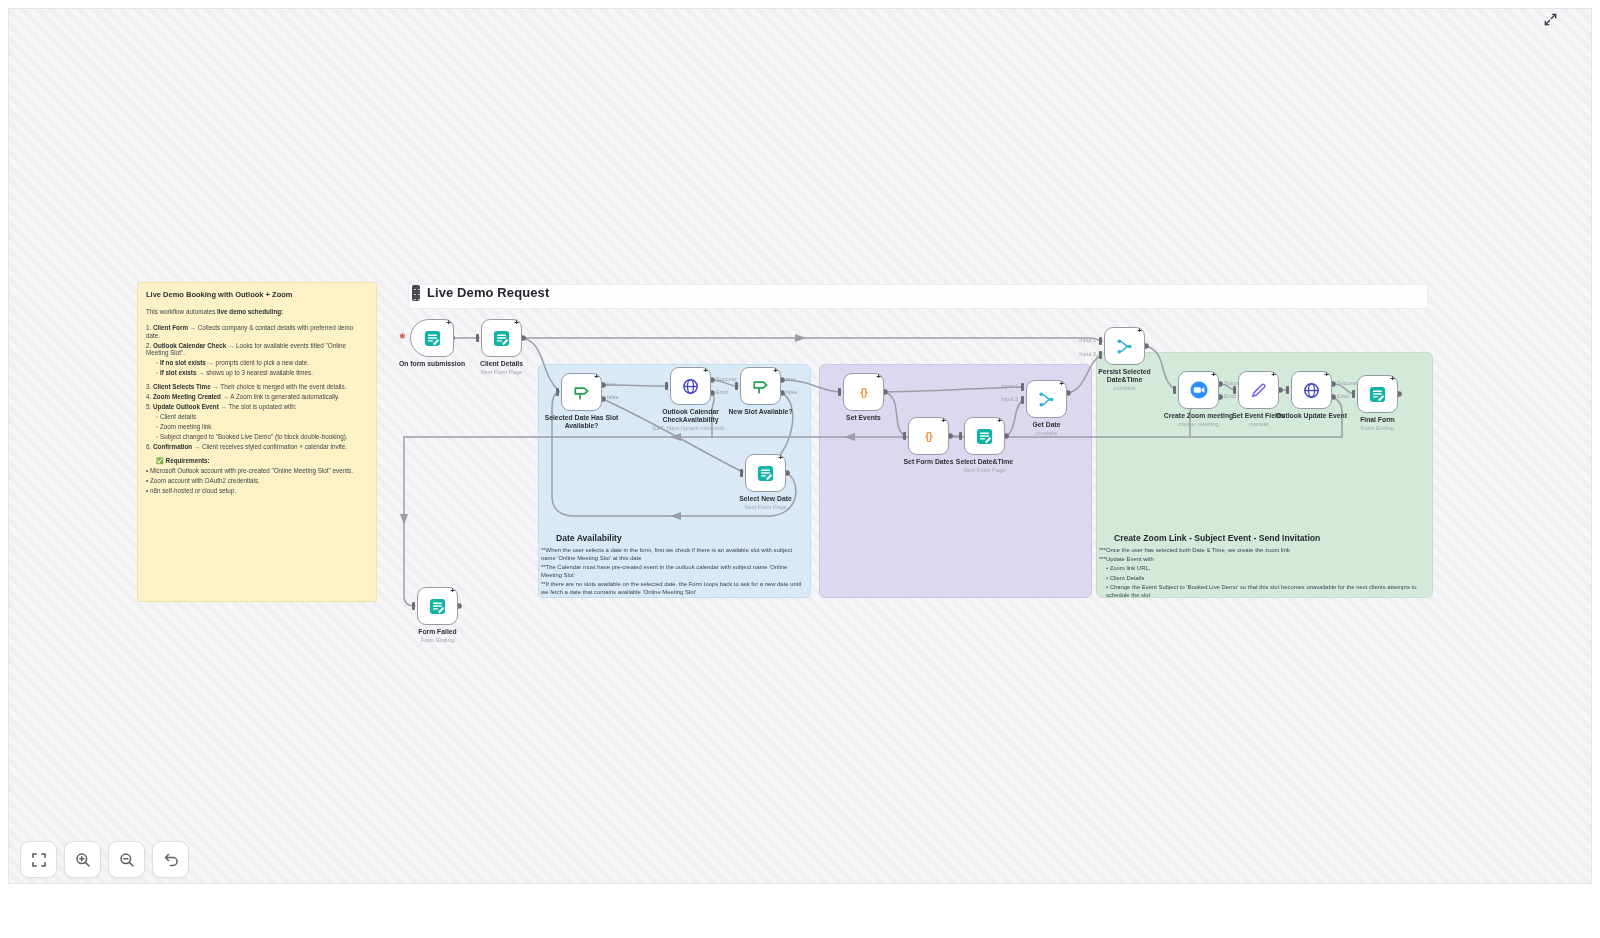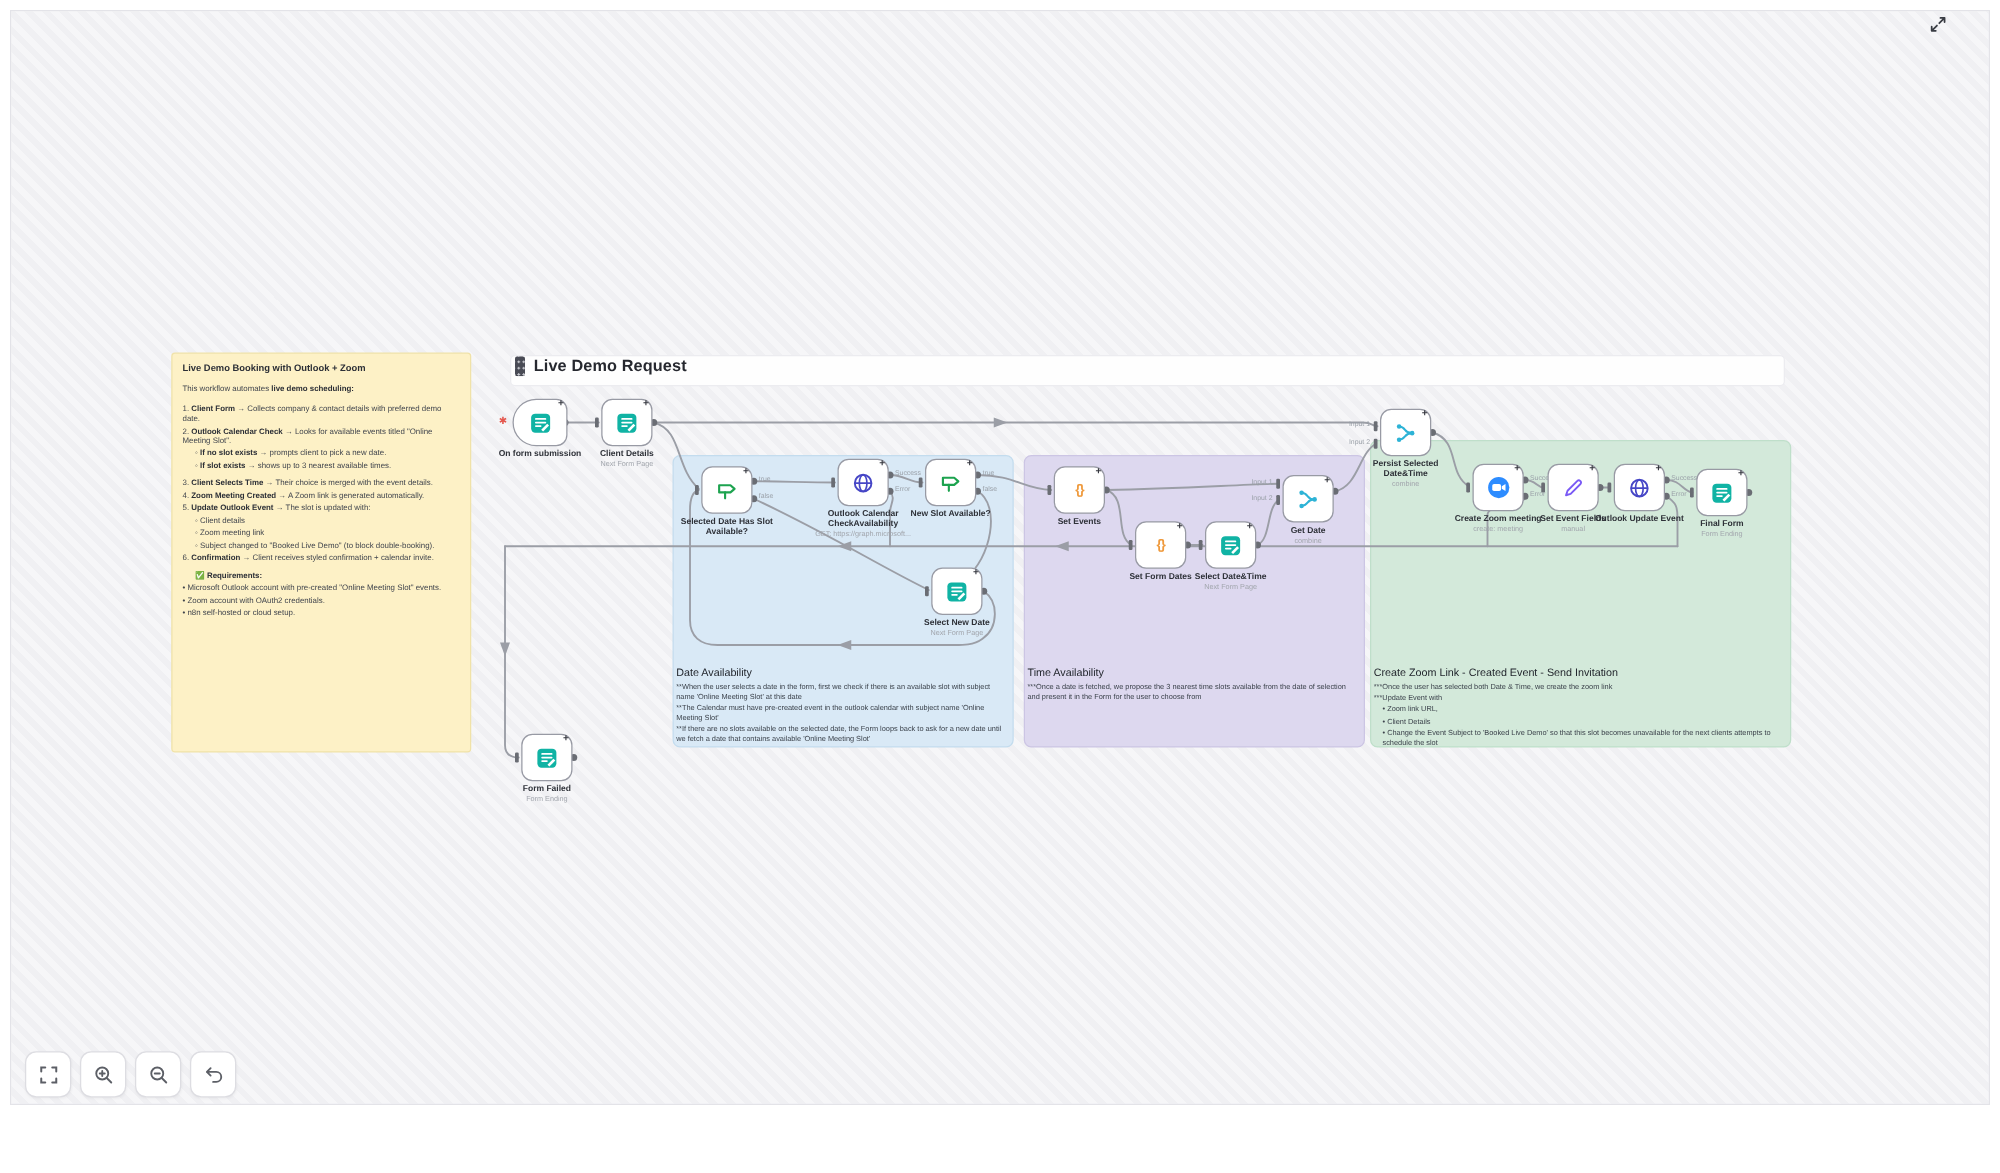--- a/index.html
+++ b/index.html
@@ -14,21 +14,21 @@
   .sticky .st-line{font-size:6.3px;line-height:1.18;margin-bottom:2.6px;}
   .sticky .intro{margin-bottom:9px;}
   .sticky .sub{padding-left:10px;}
   .sticky b{color:#2c2f36;}
   .sticky .gap{height:4px;}
   .region{position:absolute;border-radius:6px;z-index:1;}
   .region.blue{left:538px;top:364px;width:271px;height:232px;background:#d9e9f6;border:1px solid #c3dcee;}
   .region.purple{left:819px;top:364px;width:271px;height:232px;background:#ddd8ef;border:1px solid #ccc5e4;}
   .region.green{left:1096px;top:352px;width:335px;height:244px;background:#d3e9da;border:1px solid #bfdfca;}
   .region-text{position:absolute;z-index:2;color:#3c434c;}
-  .region-text .r-title{font-size:8.6px;font-weight:normal;color:#23272e;margin-bottom:4px;}
+  .region-text .r-title{font-size:8.6px;font-weight:bold;color:#23272e;margin-bottom:4px;margin-left:15px;}
   .region-text .r-line{font-size:5.9px;line-height:1.35;margin-bottom:1px;}
   .region-text .r-bullet{font-size:5.9px;line-height:1.35;padding-left:7px;margin-top:1.5px;}
   
   .titlebar{position:absolute;left:408px;top:284px;width:1020px;height:25px;background:#fefefe;
     border:1px solid #ececf0;border-radius:4px;display:flex;align-items:flex-start;z-index:2;box-sizing:border-box;}
   .grip{width:8px;height:16px;background:#494b55;border-radius:2px;margin-left:3px;
     background-image:radial-gradient(circle,#cfd0d6 0.8px,transparent 0.9px);background-size:4px 5px;background-position:1px 2px;}
   .wf-title{font-size:13px;font-weight:bold;color:#26282f;margin-left:7px;letter-spacing:.1px;}
   
   svg.wires{position:absolute;left:0;top:0;z-index:3;}
@@ -82,26 +82,22 @@
     <div class="st-line"><span>•</span> <span>Zoom account with OAuth2 credentials.</span></div>
     <div class="st-line"><span>•</span> <span>n8n self-hosted or cloud setup.</span></div>
   </div>
 
   <div class="region-text" style="left:541px;top:533px;width:262px;">
     <div class="r-title">Date Availability</div>
     <div class="r-line">**When the user selects a date in the form, first we check if there is an available slot with subject name 'Online Meeting Slot' at this date</div>
     <div class="r-line">**The Calendar must have pre-created event in the outlook calendar with subject name 'Online Meeting Slot'</div>
     <div class="r-line">**If there are no slots available on the selected date, the Form loops back to ask for a new date until we fetch a date that contains available 'Online Meeting Slot'</div>
   </div>
-  <div class="region-text" style="left:822px;top:533px;width:262px;">
-    <div class="r-title">Time Availability</div>
-    <div class="r-line">***Once a date is fetched, we propose the 3 nearest time slots available from the date of selection and present it in the Form for the user to choose from</div>
-  </div>
   <div class="region-text" style="left:1099px;top:533px;width:326px;">
-    <div class="r-title">Create Zoom Link - Created Event - Send Invitation</div>
+    <div class="r-title">Create Zoom Link - Subject Event - Send Invitation</div>
     <div class="r-line">***Once the user has selected both Date &amp; Time, we create the zoom link</div>
     <div class="r-line">***Update Event with</div>
     <div class="r-bullet"><span>•</span> <span>Zoom link URL,</span></div>
     <div class="r-bullet"><span>•</span> <span>Client Details</span></div>
     <div class="r-bullet"><span>•</span> <span>Change the Event Subject to 'Booked Live Demo' so that this slot becomes unavailable for the next clients attempts to schedule the slot</span></div>
   </div>
 
   <div class="titlebar">
     <div class="grip"></div>
     <div class="wf-title">Live Demo Request</div>

